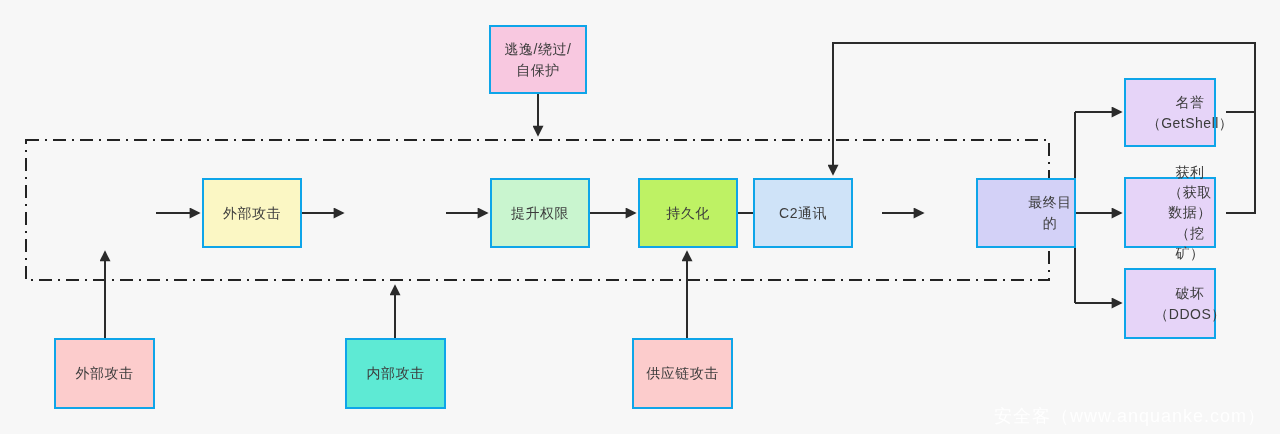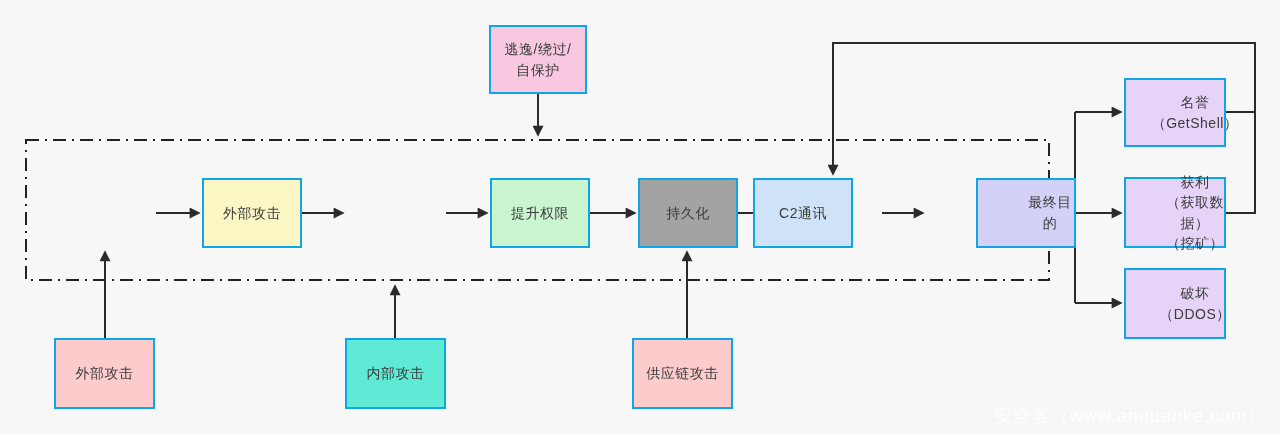--- a/index.html
+++ b/index.html
@@ -50,21 +50,21 @@
   .c6{left:753px;}
   .c7{left:976px;padding-left:48px;}
   
   .top-node{left:489px;top:25px;width:98px;height:69px;}
   
   .entry{top:338px;width:101px;height:71px;}
   .e1{left:54px;}
   .e2{left:345px;}
   .e3{left:632px;}
   
-  .goal{left:1124px;width:102px;line-height:1.45;padding-left:40px;}
+  .goal{left:1124px;width:92px;line-height:1.45;padding-left:40px;}
   .g1{top:78px;height:69px;}
   .g2{top:177px;height:71px;}
   .g3{top:268px;height:71px;}
   .watermark{
     position:absolute;
     right:14px;bottom:6px;
     font-size:18px;
     letter-spacing:1px;
     color:rgba(255,255,255,0.92);
     z-index:3;
@@ -106,21 +106,21 @@
     <path d="M105,338 L105,252" marker-end="url(#arrow)"></path>
     <path d="M395,338 L395,286" marker-end="url(#arrow)"></path>
     <path d="M687,338 L687,252" marker-end="url(#arrow)"></path>
   </svg>
 
   <div class="node top-node" style="background-color: rgb(248, 200, 224);">逃逸/绕过/
 自保护</div>
 
   <div class="node chain c2" style="background-color: rgb(251, 247, 196);">外部攻击</div>
   <div class="node chain c4" style="background-color: rgb(201, 245, 207);">提升权限</div>
-  <div class="node chain c5" style="background-color: #a3a3a3;">持久化</div>
+  <div class="node chain c5" style="background-color: #bef264;">持久化</div>
   <div class="node chain c6" style="background-color: rgb(207, 227, 248);">C2通讯</div>
   <div class="node chain c7" style="background-color: rgb(211, 209, 247);">最终目的</div>
 
   <div class="node entry e1" style="background-color: rgb(252, 204, 204);">外部攻击</div>
   <div class="node entry e2" style="background-color: #5eead4;">内部攻击</div>
   <div class="node entry e3" style="background-color: rgb(252, 204, 204);">供应链攻击</div>
 
   <div class="node goal g1" style="background-color: rgb(230, 212, 248);">名誉
 （GetShell）</div>
   <div class="node goal g2" style="background-color: rgb(230, 212, 248);">获利

